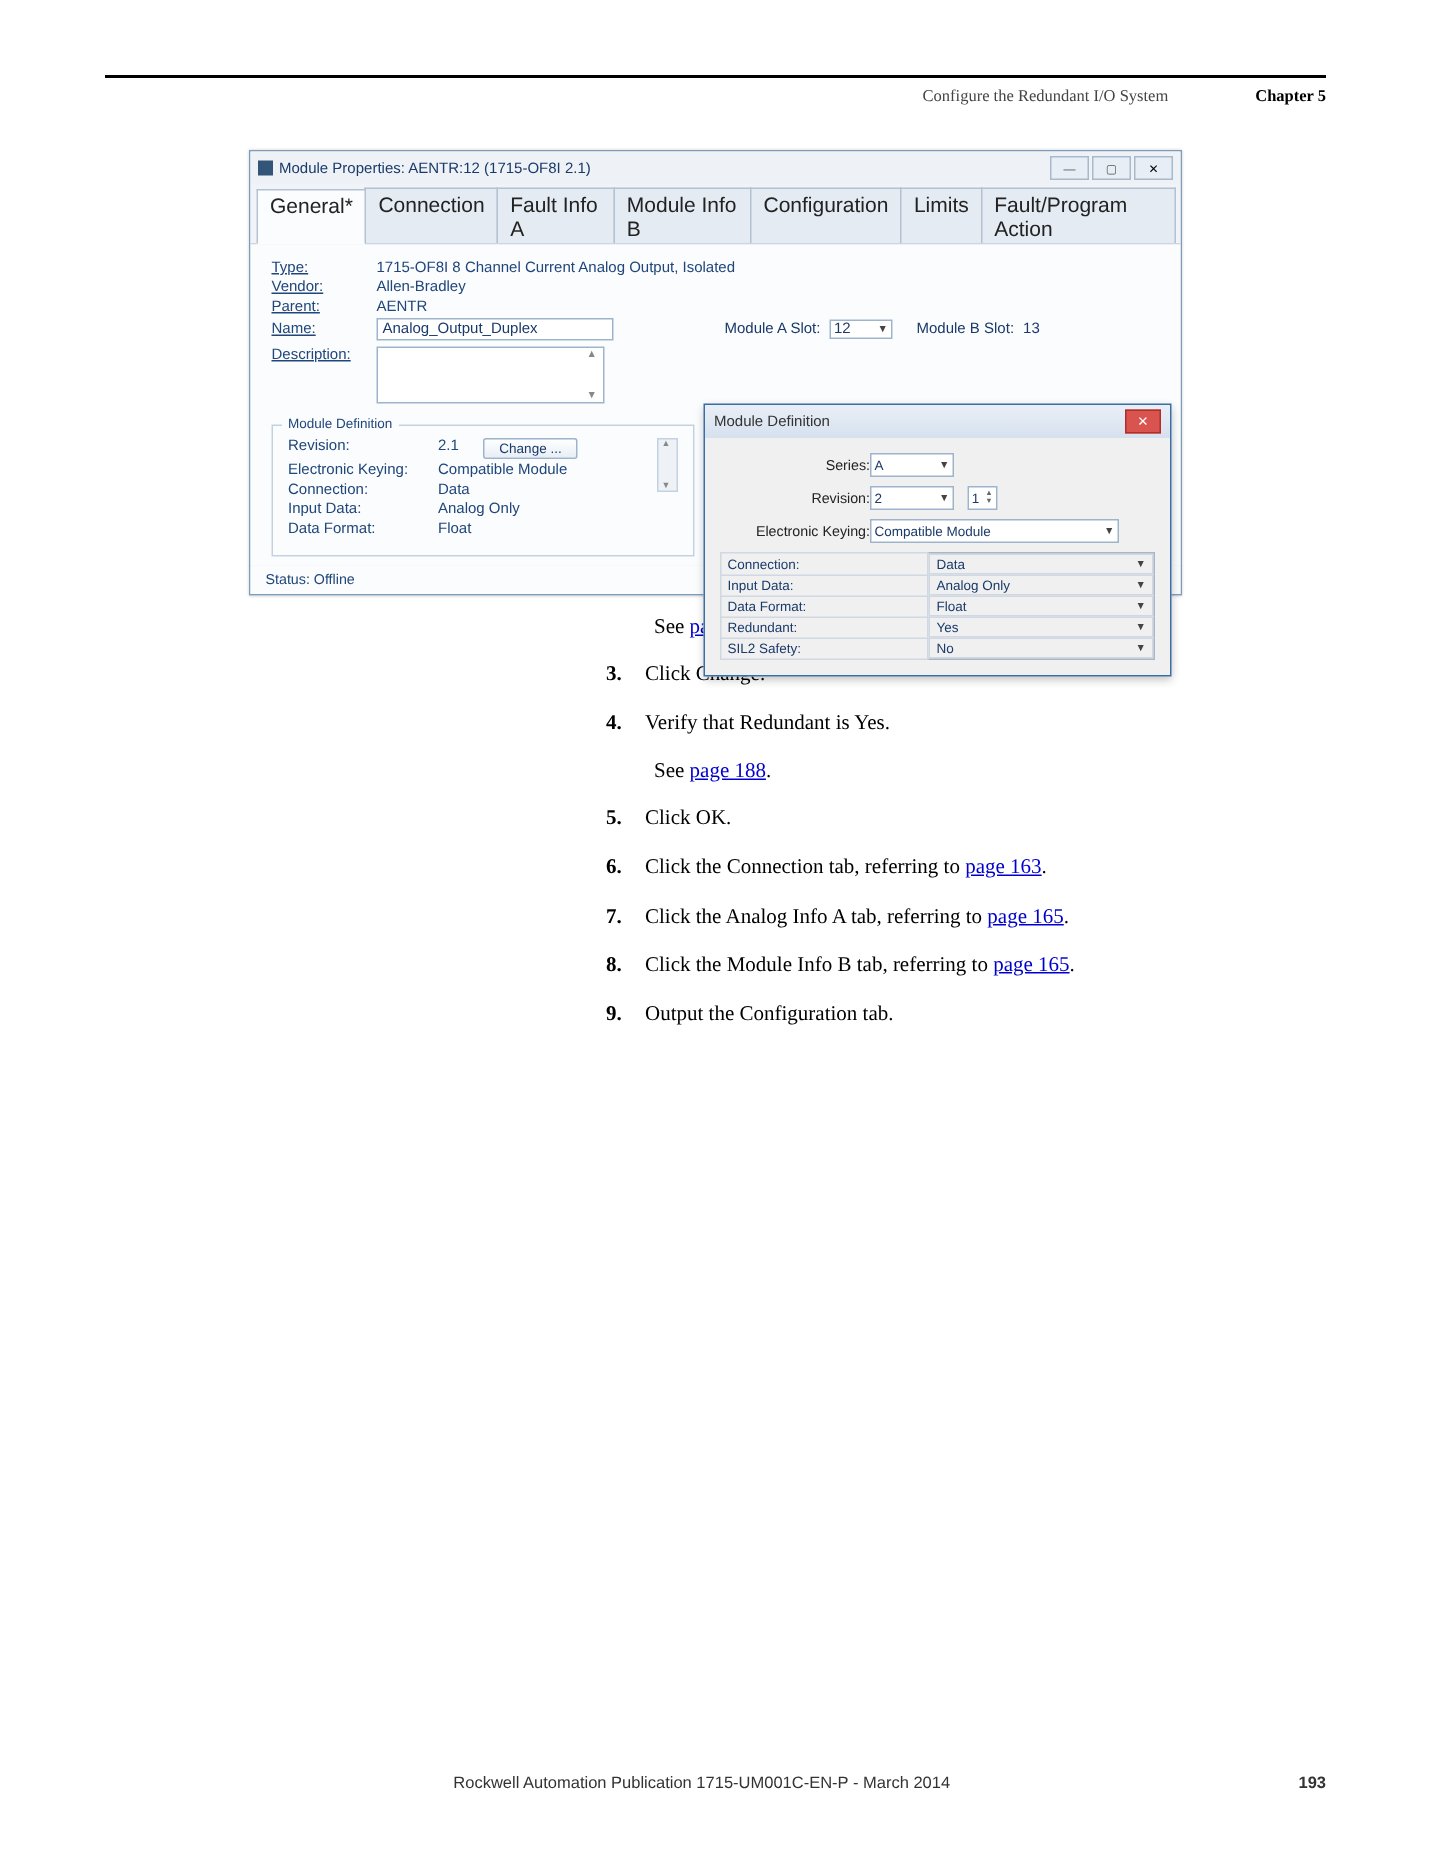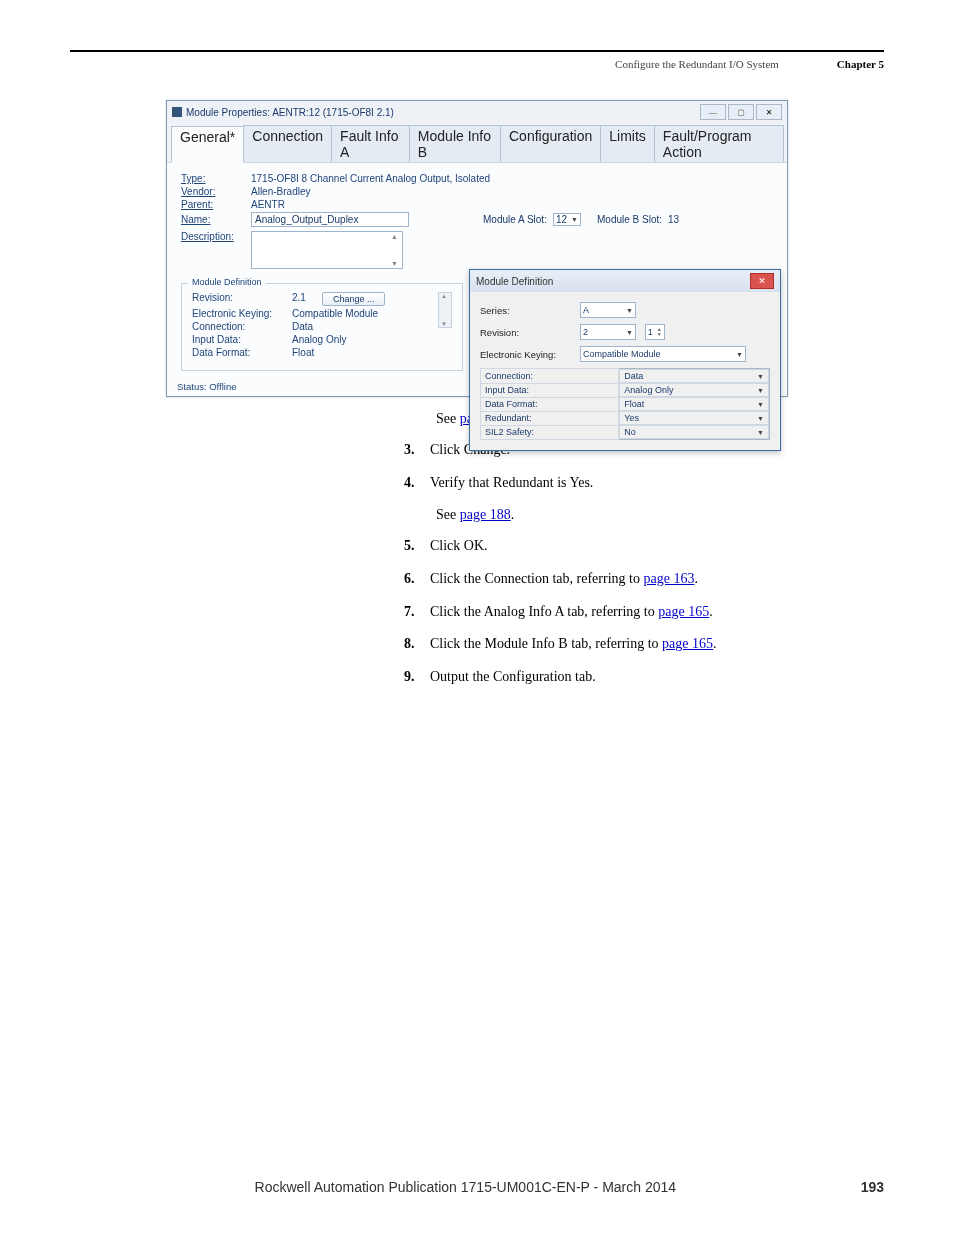--- a/index.html
+++ b/index.html
@@ -100,21 +100,21 @@
     background:#fff;
     width:150px; height:36px;
     display:inline-block;
     position:relative;
   }
   .desc-box .sc { position:absolute; right:1px; width:10px; font-size:7px; color:#888; }
   .desc-box .sc.up { top:1px; } .desc-box .sc.dn { bottom:1px; }
   .slot-area { display:inline-flex; align-items:center; gap:6px; margin-left:30px;padding-left:44px; }
   .select-box {
     border:1px solid #9db4cc; background:#fff; padding:0 2px;
-    display:inline-flex; align-items:center; gap:4px;
+    display:inline-flex; align-items:center; gap:18px;
   }
   .select-box .arrow { font-size:7px; color:#444; }
 
   .groupbox {
     border:1px solid #c4d1e0;
     margin-top:14px;
     padding:8px 10px 10px 10px;
     position:relative;
   }
   .groupbox .legend {
@@ -155,21 +155,21 @@
     display:flex; justify-content:space-between; align-items:center;
     font-size:10px; color:#333;
   }
   .inner-dialog .ititle .ix {
     width:22px; height:14px; background:#d9534f; color:#fff;
     display:inline-flex; align-items:center; justify-content:center;
     font-size:9px; border:1px solid #b02e29;
   }
   .inner-body { padding:10px; }
   .irow { display:flex; align-items:center; margin-bottom:6px; }
-  .irow .ilbl { width:100px; font-size:9.5px; color:#222; }
+  .irow .ilbl { width:100px; font-size:9.5px; color:#222;text-align:right; }
   .irow .ival { flex:1; }
   .combo {
     border:1px solid #9db4cc; background:#fff; display:inline-flex;
     align-items:center; justify-content:space-between; padding:0 2px;
     height:14px; font-size:9px; min-width:50px;
   }
   .combo .arrow { font-size:7px; color:#444; margin-left:4px; }
   .spinner {
     border:1px solid #9db4cc; background:#fff; padding:0 2px;
     display:inline-flex; align-items:center; gap:4px; height:14px; font-size:9px;
@@ -213,21 +213,21 @@
   .instructions li {
     display:flex; gap:10px; margin: 14px 0; font-size:14px; align-items:flex-start;
     line-height:1.35;
   }
   .instructions .num { font-weight:bold; min-width:16px; }
   .link { color:#0000cc; text-decoration:underline; }
 
   .footer {
     position:absolute; bottom:40px; left:70px; right:70px;
     display:flex; justify-content:space-between;
-    font-family:Arial, sans-serif; font-size:14px; color:#333;
+    font-family:Arial, sans-serif; font-size:11px; color:#333;
   }
   .footer .pub { flex:1; text-align:center; }
   .footer .pg { font-weight:bold; }
 </style>
 </head>
 <body>
 <div class="page">
 
 <div class="header-bar">
   <span class="chapter-title">Configure the Redundant I/O System</span>

